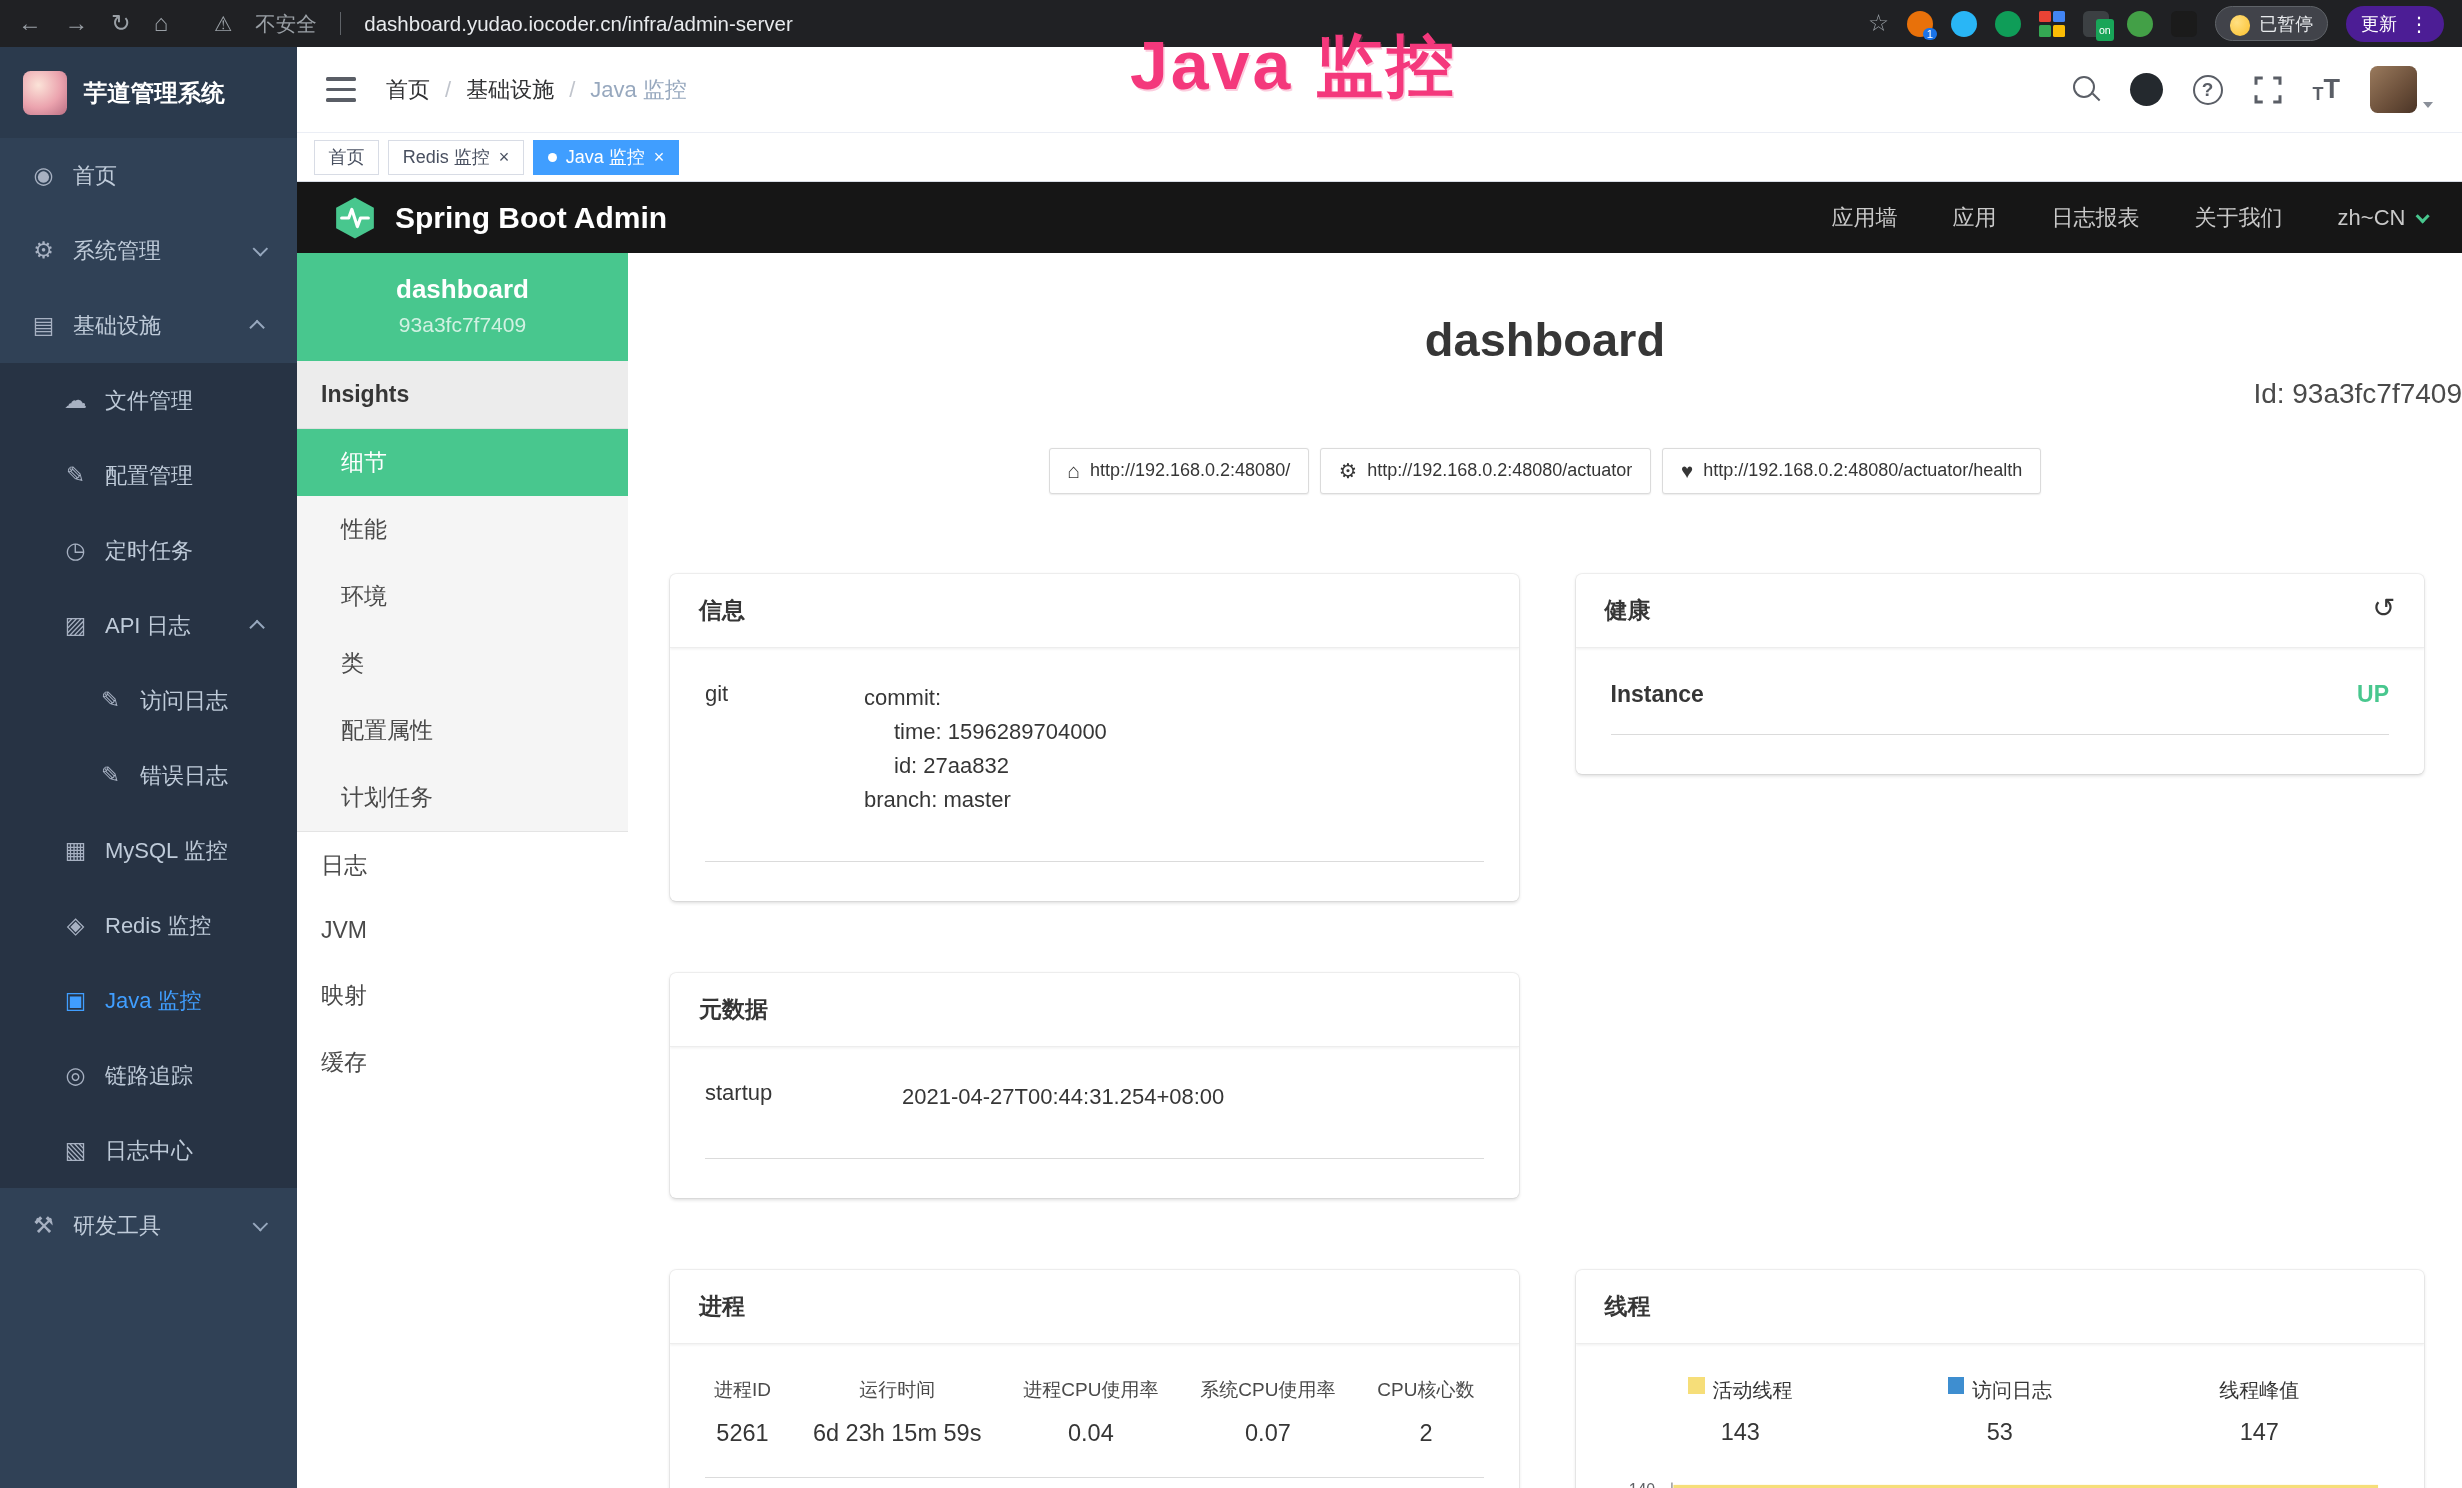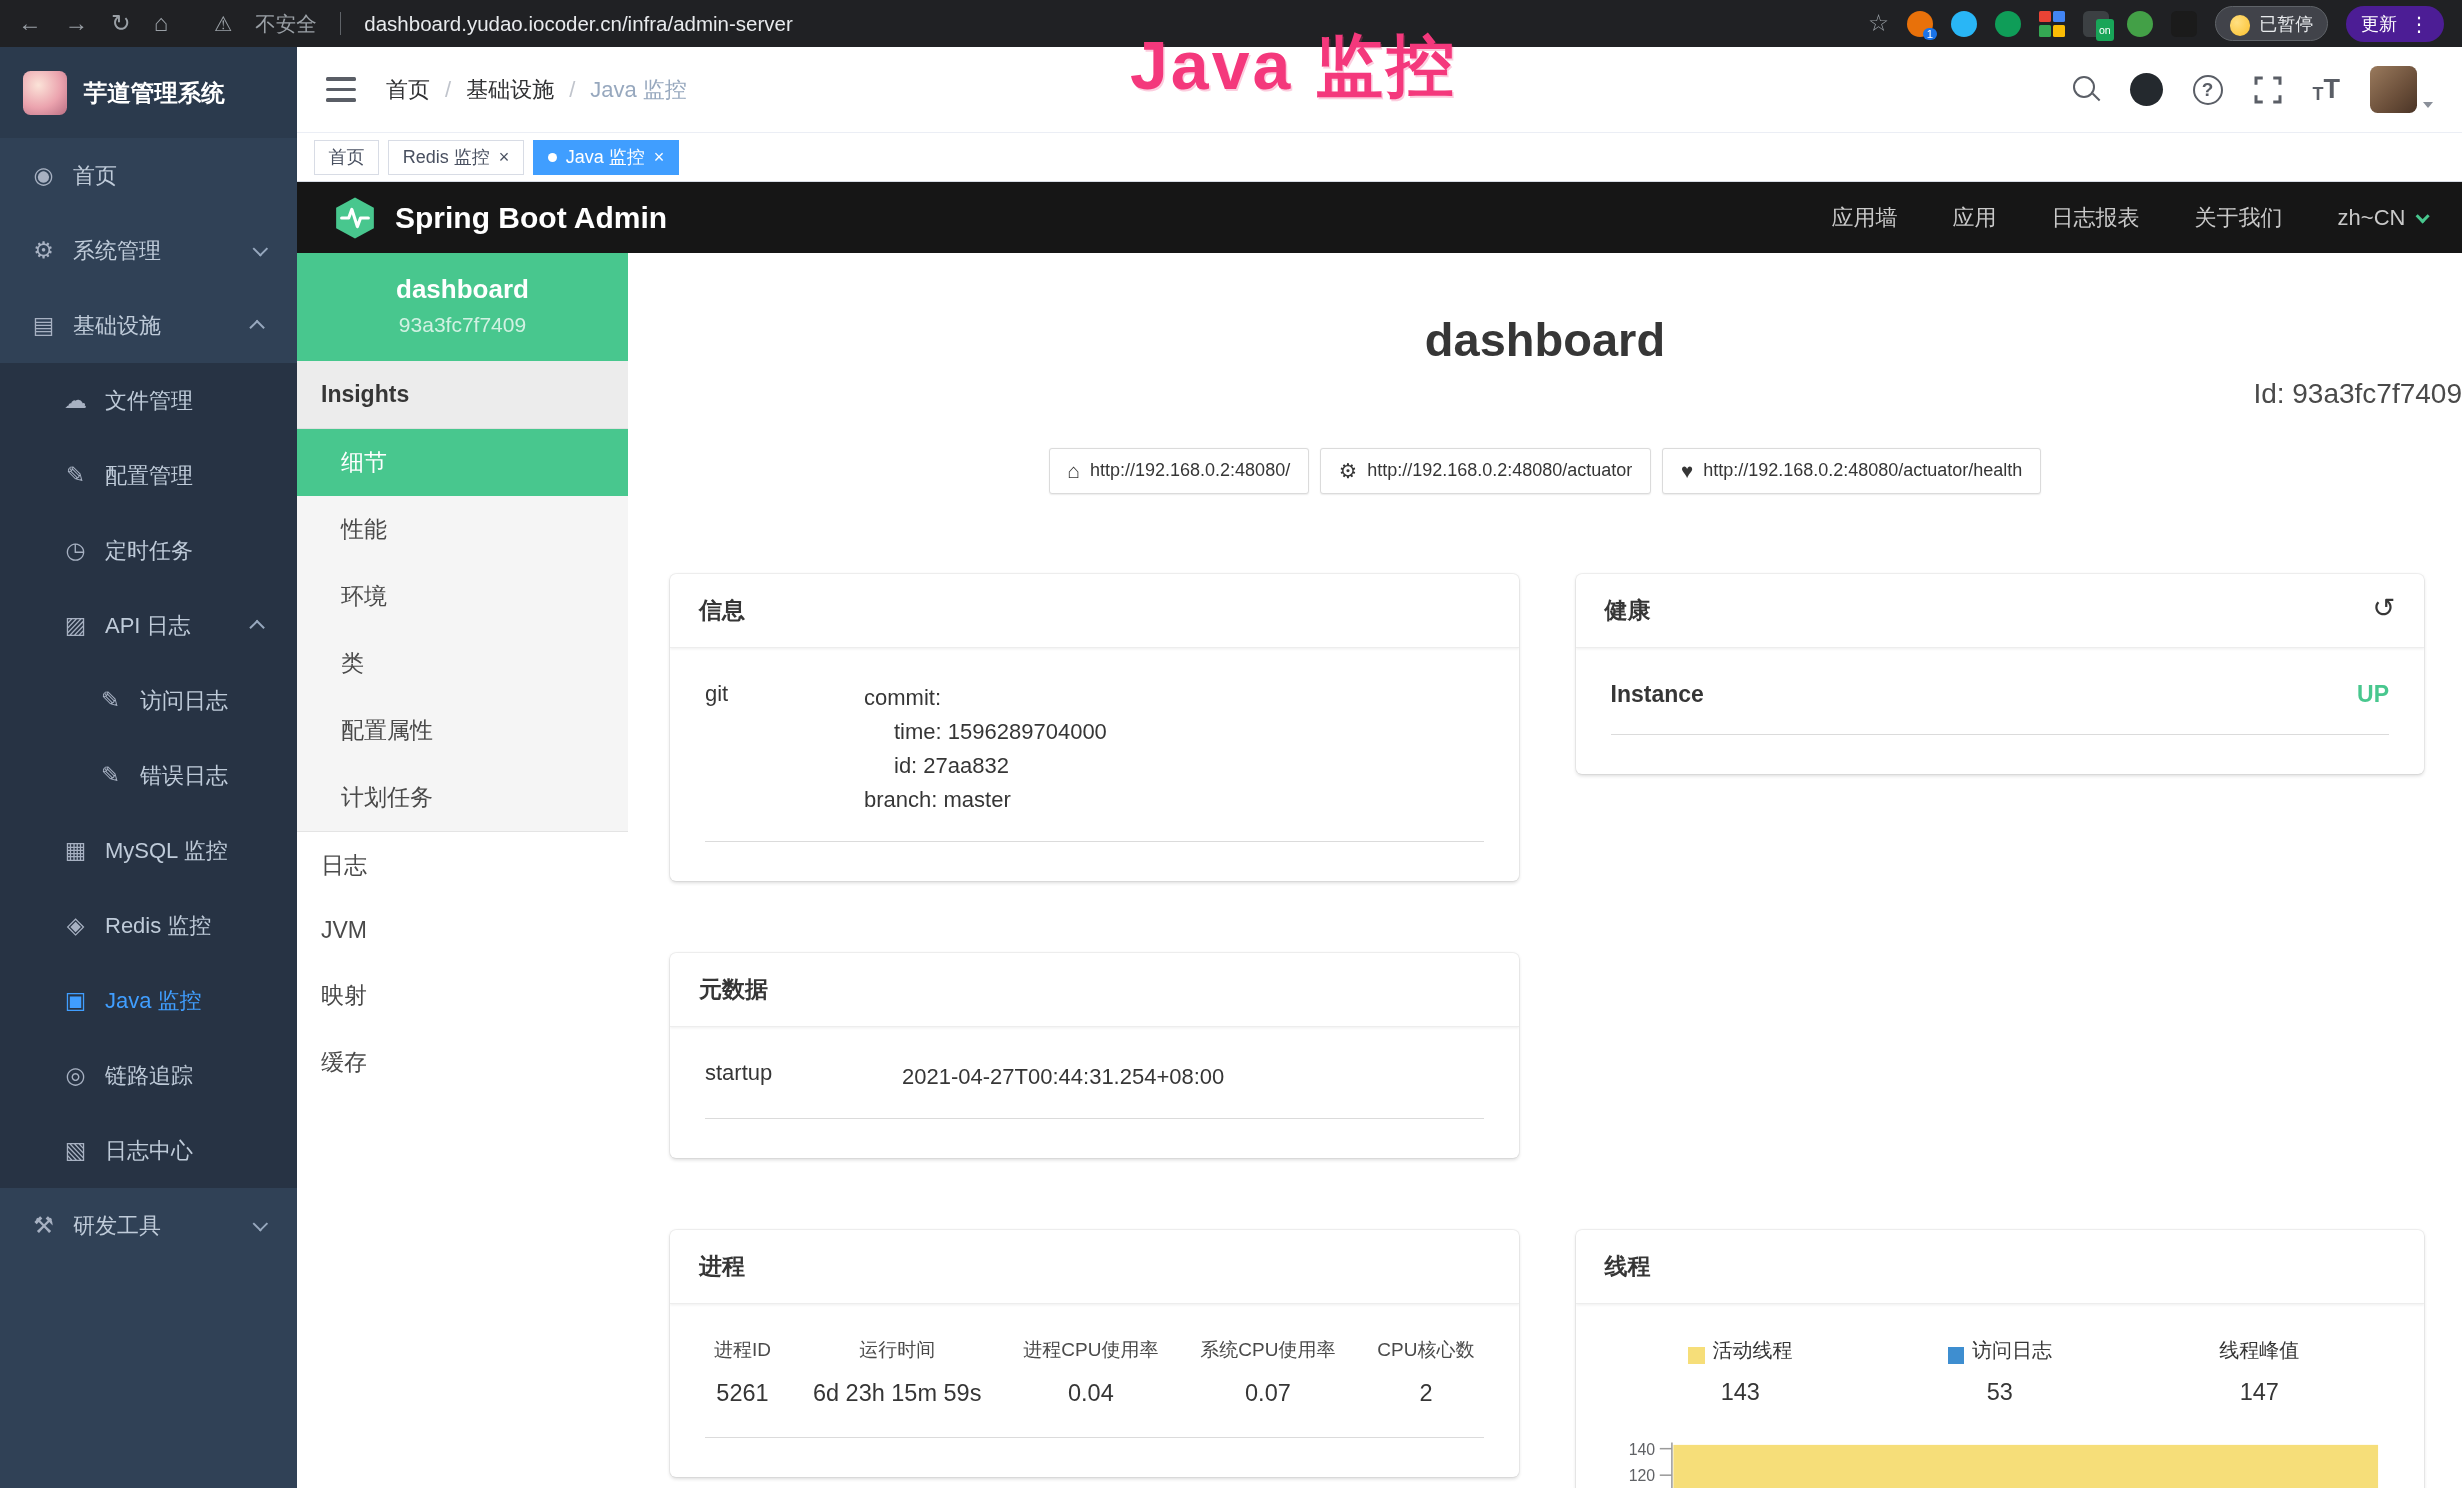--- a/index.html
+++ b/index.html
@@ -111,38 +111,38 @@
   .links { display:flex; justify-content:center; gap:10.6px; margin-top:38px; }
   .link-btn { display:flex; align-items:center; gap:10px; border:0.8px solid #dbdbdb; border-radius:3px; padding:10px 18px; font-size:18px; color:#363636; background:#fff; box-shadow:0 0.8px 1.5px rgba(10,10,10,.08); cursor:pointer; white-space:nowrap; }
   .link-btn .li { font-size:20.5px; }
 
   .cards { display:grid; grid-template-columns:1fr 1fr; column-gap:57px; row-gap:72px; align-items:start; padding:80px 38px 0 42px; }
   .card { background:#fff; border-radius:6px; box-shadow:0 1.5px 3.8px rgba(10,10,10,.14), 0 0 0 0.8px rgba(10,10,10,.06); overflow:hidden; }
   .card > header { padding:21px 29px; font-size:23px; font-weight:bold; color:#363636; border-bottom:0.8px solid #ededed; box-shadow:0 1.5px 2.3px rgba(10,10,10,.05); display:flex; align-items:flex-start; justify-content:space-between; }
   .card-body { padding:33px 35px 39px; font-size:22px; color:#363636; }
   .hist { font-size:27px; color:#363636; font-weight:normal; cursor:pointer; line-height:1; }
 
-  .kv { display:flex; border-bottom:0.8px solid #dbdbdb; padding-bottom:24px; }
+  .kv { display:flex; border-bottom:0.8px solid #dbdbdb; padding-bottom:44px; }
   .kv .k { width:159px; flex-shrink:0; }
   .kv.meta .k { width:197px; }
   .kv .v { flex:1; line-height:1.55; }
   .v .ind { padding-left:30px; }
 
   .hrow { display:flex; justify-content:space-between; align-items:center; border-bottom:0.8px solid #dbdbdb; padding-bottom:26px; }
   .hlabel { font-weight:bold; font-size:23px; }
   .up { color:#48c78e; font-weight:bold; font-size:23px; }
 
   .stats { display:flex; justify-content:space-between; border-bottom:0.8px solid #dbdbdb; padding:0 9px 30px; }
   .stat { text-align:center; }
   .stat .sl { font-size:19px; color:#4a4a4a; }
   .stat .sv { font-size:23.5px; color:#363636; margin-top:16.7px; }
 
   .legend { display:flex; }
   .leg { flex:1; text-align:center; }
-  .leg-top { display:flex; align-items:flex-end; justify-content:center; gap:7.6px; font-size:20px; }
+  .leg-top { display:flex; align-items:flex-start; justify-content:center; gap:7.6px; font-size:20px; }
   .sq { width:16.7px; height:16.7px; display:inline-block; }
   .sq.yellow { background:#f6de79; }
   .sq.blue { background:#3e8ed0; }
   .leg-val { font-size:23.5px; margin-top:15px; }
   .chart { margin-top:26px; }
 
   
   .annotation { position:absolute; left:1130px; top:21px; font-size:68px; font-weight:800; color:#f4387c; letter-spacing:3px; z-index:60; text-shadow:1.5px 1.5px 0 rgba(244,56,124,.25); white-space:nowrap; }
 </style>
 </head>

